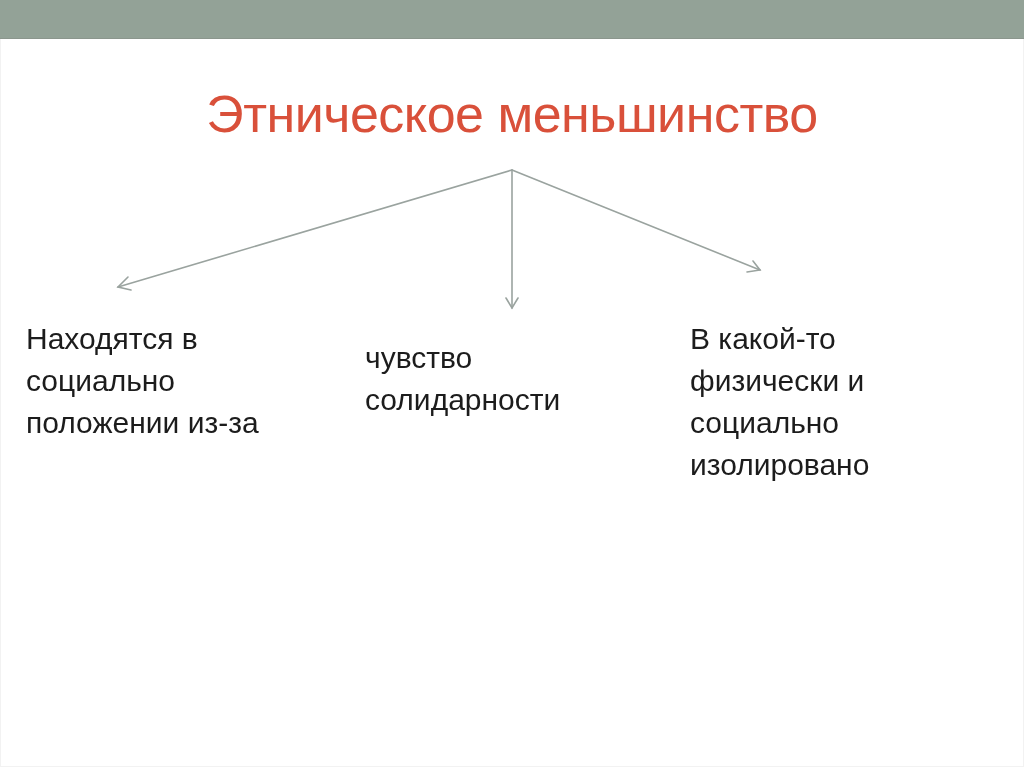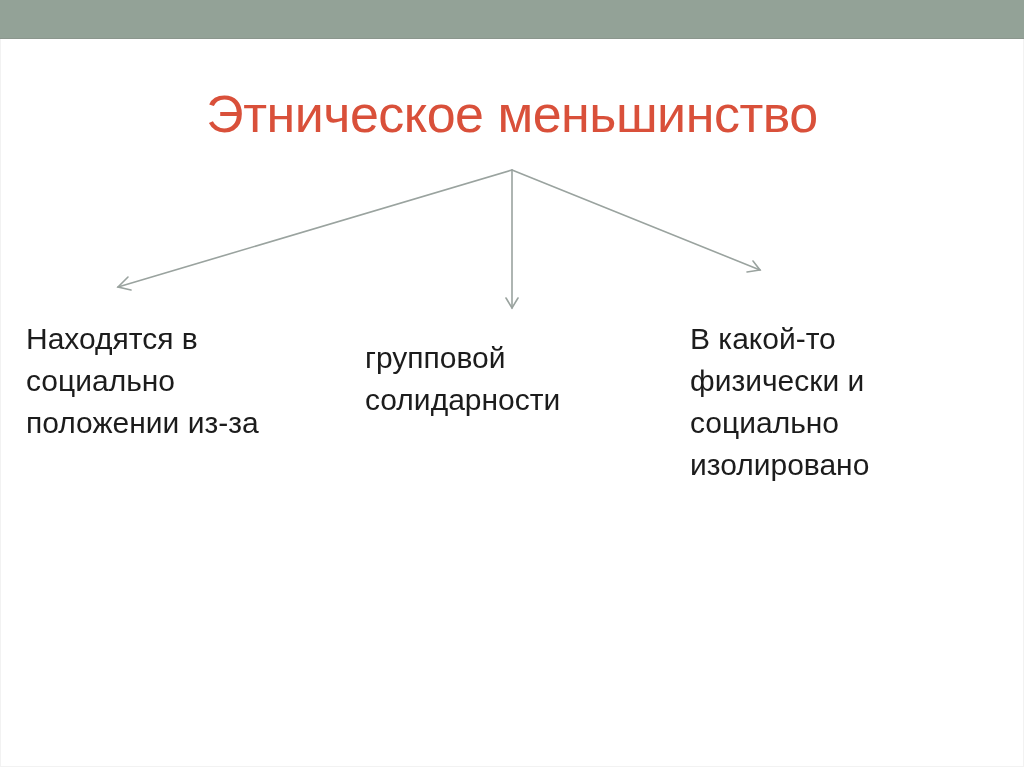--- a/index.html
+++ b/index.html
@@ -63,21 +63,21 @@
   </g>
 </svg>
 
 <div class="box-text box-left">
   <span class="line">Находятся в</span>
   <span class="line">социально</span>
   <span class="line">положении из-за</span>
 </div>
 
 <div class="box-text box-middle">
-  <span class="line">групповой</span>
+  <span class="line">чувство</span>
   <span class="line">солидарности</span>
 </div>
 
 <div class="box-text box-right">
   <span class="line">В какой-то</span>
   <span class="line">физически и</span>
   <span class="line">социально</span>
   <span class="line">изолировано</span>
 </div>
 

